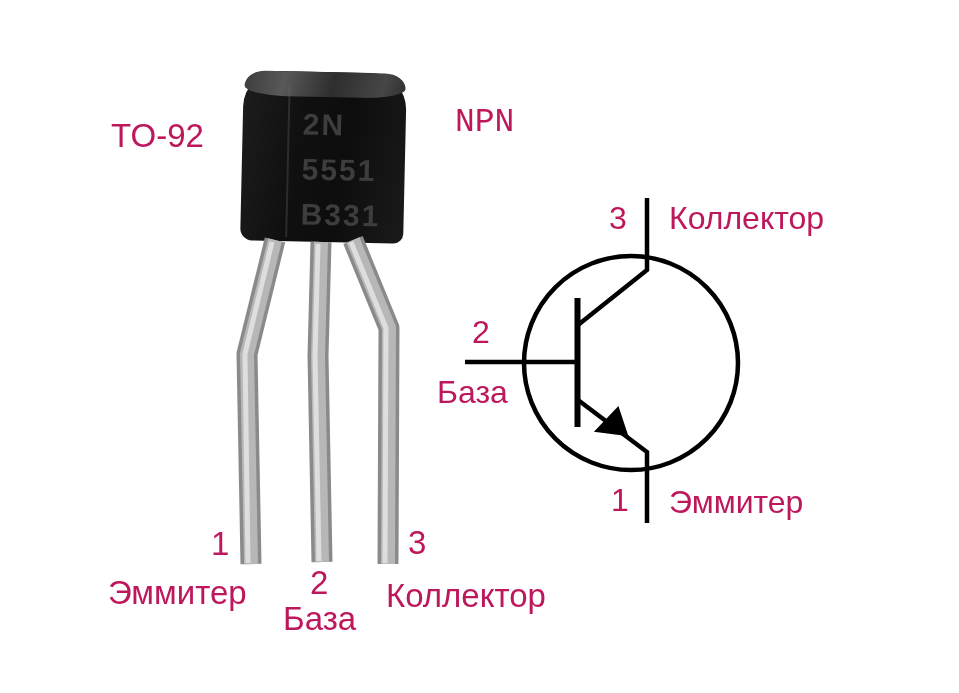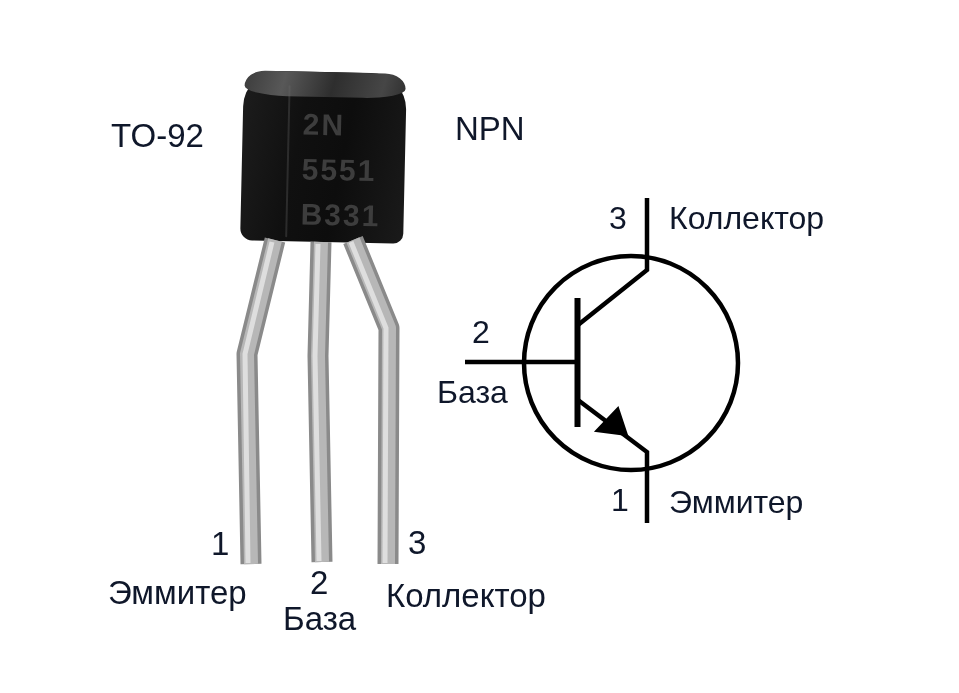--- a/index.html
+++ b/index.html
@@ -10,21 +10,21 @@
     background:#ffffff;
     overflow:hidden;
     font-family:"Liberation Sans", sans-serif;
     color:#000;
   }
   .lbl {
     position:absolute;
     white-space:nowrap;
     font-size:33px;
     line-height:1;
-    color:#0f172a;
+    color:#be185d;
   }
   .lbl.small { font-size:32px; }
 
   
   .pkg-body {
     position:absolute;
     left:242px; top:72px;
     width:163px; height:170px;
     background:linear-gradient(100deg,#1d1d1d 0%,#101010 35%,#0d0d0d 60%,#1a1a1a 100%);
     border-radius:36px 36px 10px 12px;
@@ -58,21 +58,21 @@
   .legs-svg { position:absolute; left:205px; top:234px; }
   .sch-svg  { position:absolute; left:440px; top:190px; }
 </style>
 </head>
 <body>
 
 <div class="canvas">
 
   <div class="lbl" style="left:111px; top:119px;">TO-92</div>
 
-  <div class="lbl" style="left:455px; top:112px;">NPN</div>
+  <div class="lbl" style="left:455px; top:106px;font-family:Liberation Mono, monospace;">NPN</div>
 
   <div class="pkg-body">
     <div class="pkg-top"></div>
     <div class="pkg-edge"></div>
     <div class="pkg-marking">
       <div>2N</div>
       <div>5551</div>
       <div>B331</div>
     </div>
   </div>

